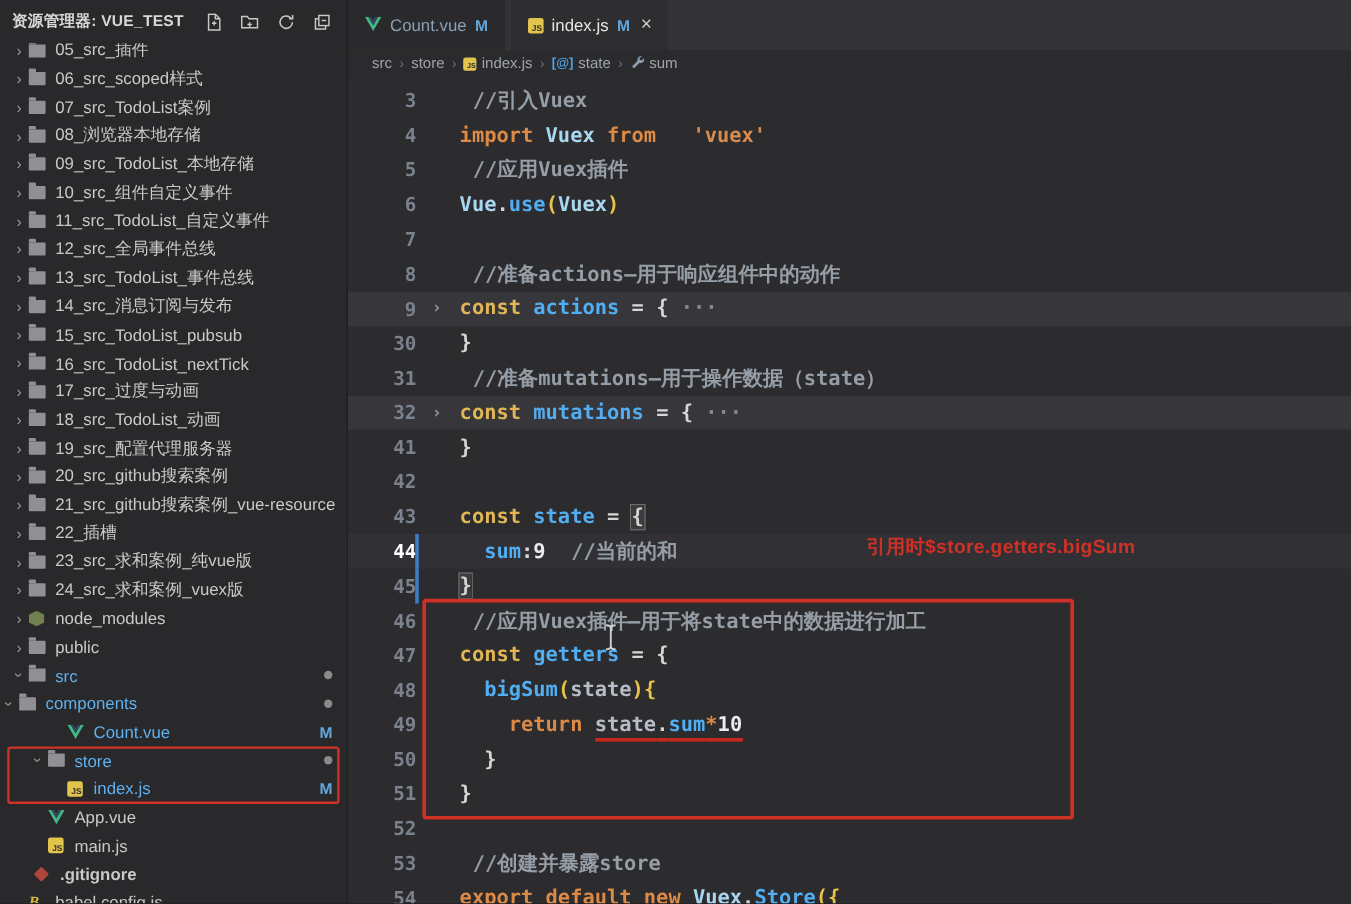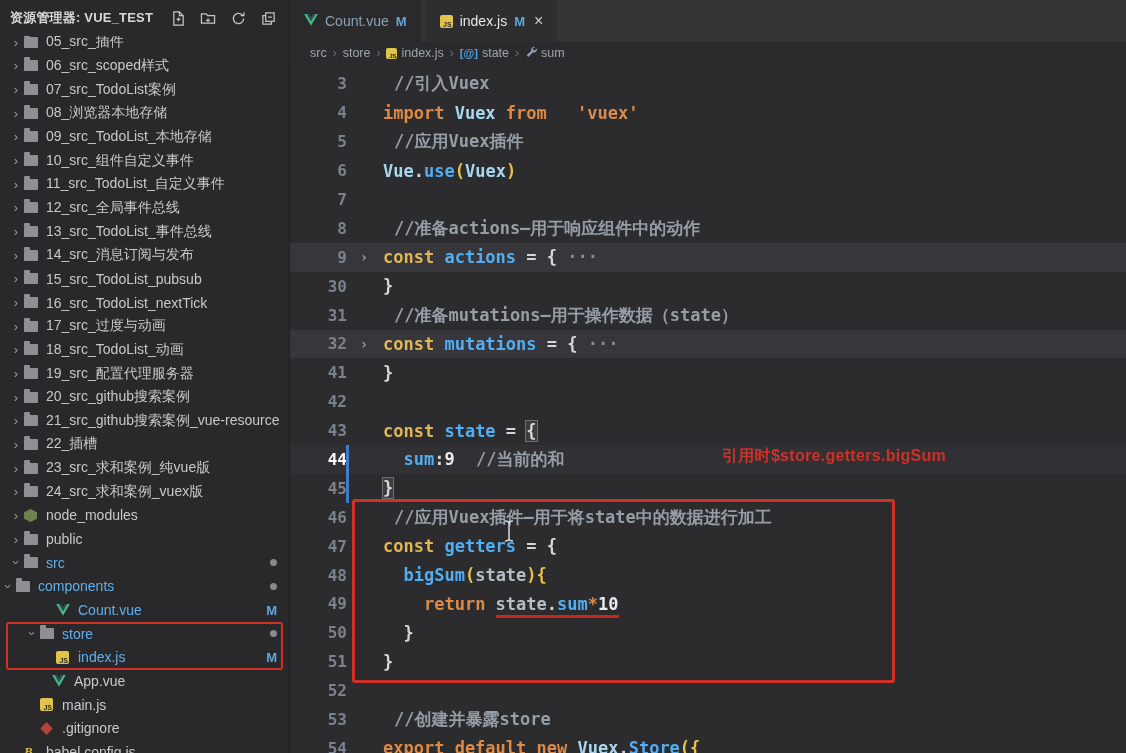--- a/index.html
+++ b/index.html
@@ -274,38 +274,38 @@
           <span class="tbadge dot"></span>
         </div>
         <div class="trow blue" style="padding-left: 40px;">
           <span class="chev"></span>
           <span class="ticon">
             <span class="i-js">JS</span>
           </span>
           <span class="tlabel">index.js</span>
           <span class="tbadge M">M</span>
         </div>
-        <div class="trow" style="padding-left: 36px;">
+        <div class="trow" style="padding-left: 24px;">
           <span class="chev"></span>
           <span class="ticon">
             <svg width="14" height="12" viewBox="0 0 16 14">
               <path d="M0 0h3.2L8 8.3 12.8 0H16L8 13.8z" fill="#41b883"></path>
               <path d="M3.2 0h2.6L8 3.8 10.2 0h2.6L8 8.3z" fill="#35495e"></path>
             </svg>
           </span>
           <span class="tlabel">App.vue</span>
         </div>
         <div class="trow" style="padding-left: 24px;">
           <span class="chev"></span>
           <span class="ticon">
             <span class="i-js">JS</span>
           </span>
           <span class="tlabel">main.js</span>
         </div>
-        <div class="trow" style="padding-left: 24px;">
+        <div class="trow" style="padding-left: 12px; font-weight: bold;">
           <span class="chev"></span>
           <span class="ticon">
             <span class="i-git"></span>
           </span>
           <span class="tlabel">.gitignore</span>
         </div>
         <div class="trow" style="padding-left: 8px;">
           <span class="chev"></span>
           <span class="ticon">
             <span class="i-babel">B</span>

